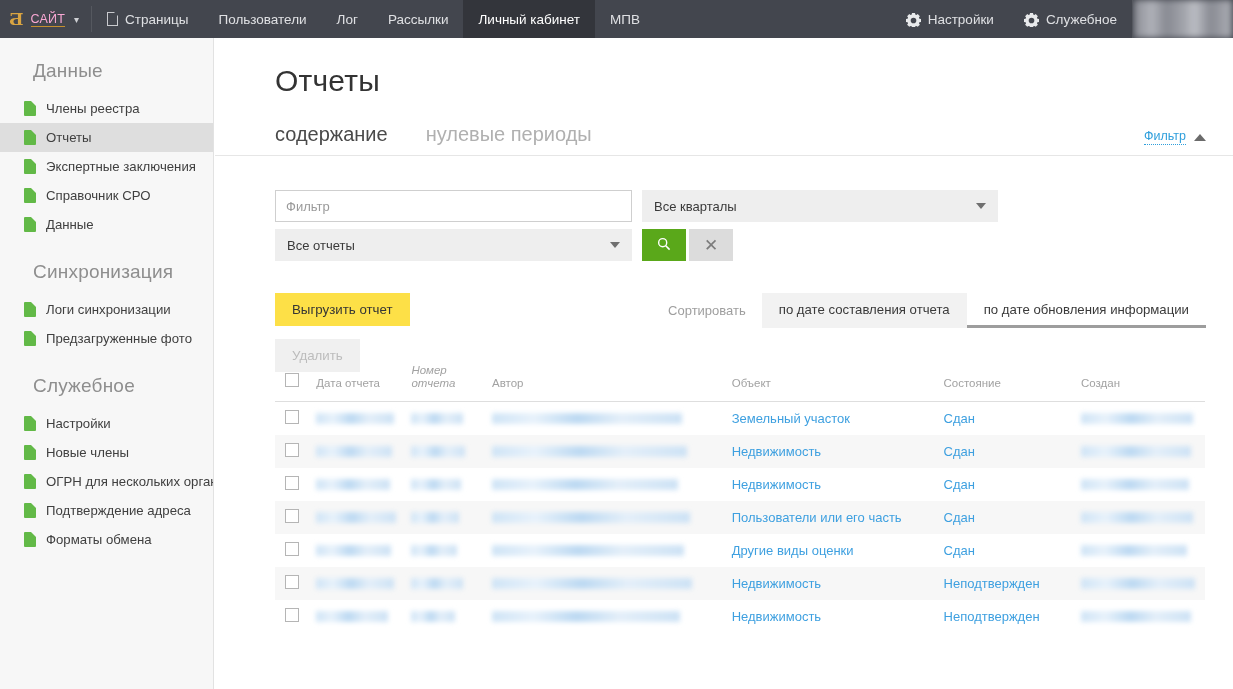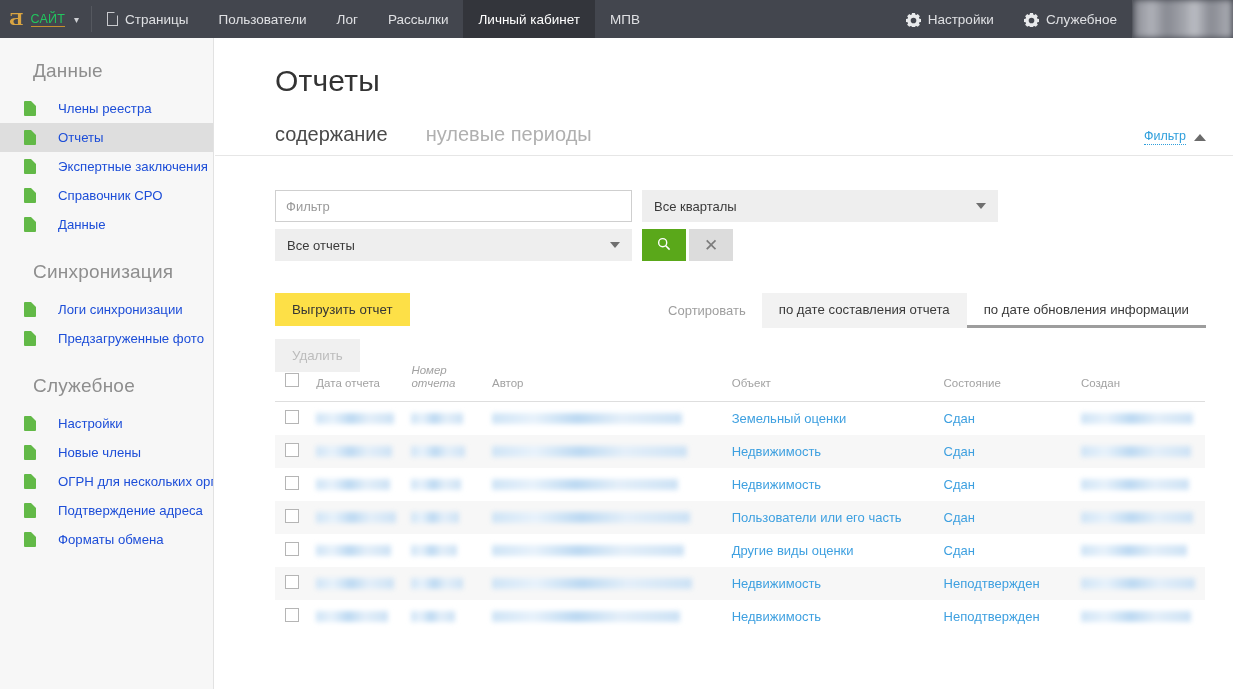--- a/index.html
+++ b/index.html
@@ -29,21 +29,21 @@
   .brand-logo {
     font-family: "DejaVu Serif", serif;
     font-size: 17px; font-weight: bold;
     color: #d9a441;
     line-height: 1;
     transform: scaleX(-1);
     display: inline-block;
   }
   .brand-text {
     font-size: 12.5px;
-    color: #22c55e;
+    color: #f9a8d4;
     border-bottom: 1px solid #c58f2e;
     letter-spacing: .2px;
     line-height: 14px;
   }
   .brand-caret {
     color: #cfd0d4; font-size: 10px; margin-left: 2px;
   }
   .topbar-sep {
     width: 1px; background: #55585f; margin: 6px 0;
   }
@@ -102,25 +102,25 @@
     border-right: 1px solid #e2e2e2;
     overflow: hidden;
   }
   .side-group-title {
     font-size: 19px; color: #8e8e8e;
     font-weight: normal;
     padding: 22px 0 12px 33px;
     letter-spacing: .2px;
   }
   .side-item {
-    display: flex; align-items: center; gap: 22px;
+    display: flex; align-items: center; gap: 10px;
     height: 29px;
     padding-left: 24px;
     font-size: 13.2px;
-    color: #1d4ed8;
+    color: #404040;
     cursor: pointer;
     white-space: nowrap;
     overflow: hidden;
   }
   .side-item.active { background: #dedede; }
   .doc-ico-green {
     flex: 0 0 auto;
     width: 12px; height: 15px;
     background: #62b947;
     position: relative;
@@ -518,21 +518,21 @@
         <td class="c-check"><span class="cb"></span></td>
         <td class="c-date">
             <div class="blur-cell" style="width:78px"></div>
           </td>
         <td class="c-num">
             <div class="blur-cell" style="width:52px"></div>
           </td>
         <td class="c-auth">
             <div class="blur-cell" style="width:190px"></div>
           </td>
-        <td class="c-obj"><span class="lnk">Земельный оценки</span></td>
+        <td class="c-obj"><span class="lnk">Земельный участок</span></td>
         <td class="c-state"><span class="lnk">Сдан</span></td>
         <td class="c-created">
             <div class="blur-cell" style="width:112px"></div>
           </td>
       </tr>
 
       <tr>
         <td class="c-check"><span class="cb"></span></td>
         <td class="c-date">
             <div class="blur-cell" style="width:76px"></div>

